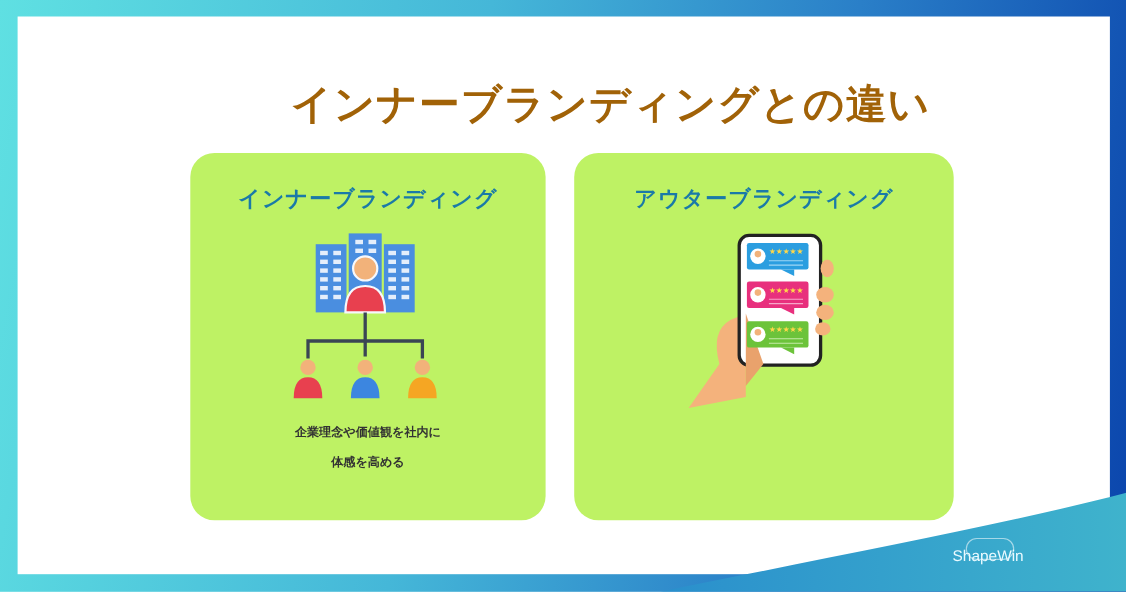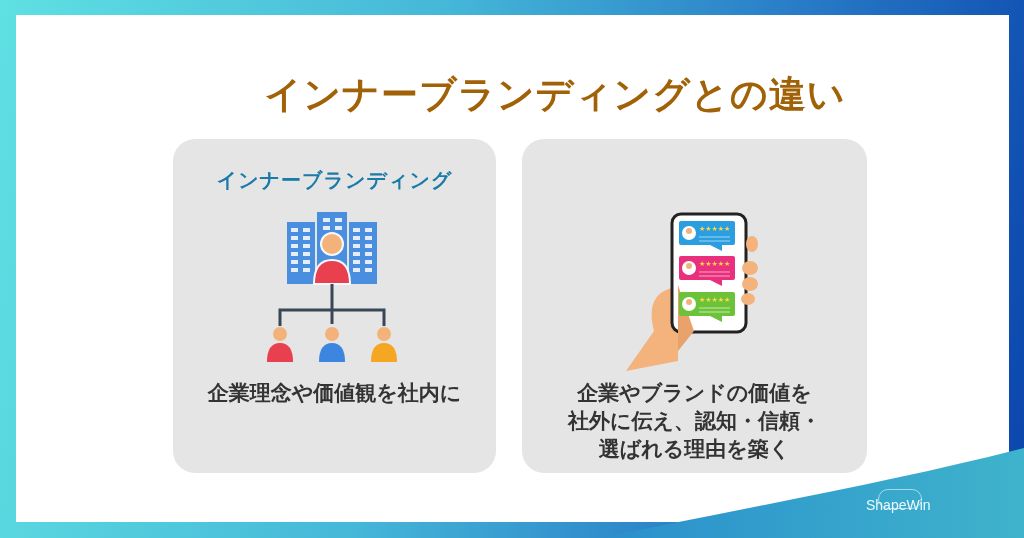--- a/index.html
+++ b/index.html
@@ -12,31 +12,31 @@
   .panel {
     position:absolute; left:16px; top:15px; width:993px; height:507px;
     background:#ffffff; overflow:hidden;
   }
   .swoosh { position:absolute; left:0; top:0; width:1024px; height:538px; pointer-events:none; }
   .title {
     position:absolute; left:0; top:70px; width:1024px; text-align:center;
     font-size:37px; font-weight:bold; color:#a16207; letter-spacing:1px;margin-left:43px;
   }
   .card {
-    position:absolute; top:139px; height:334px; background:#e5e5e5; border-radius:22px;
+    position:absolute; top:139px; height:334px; background:#bef264; border-radius:22px;
   }
   .card.left { left:173px; width:323px; }
   .card.right { left:522px; width:345px; }
   .card-title {
     position:absolute; top:28px; left:0; width:100%; text-align:center;
     font-size:20px; font-weight:bold; color:#1a7aa8; letter-spacing:1px;
   }
   .card-desc {
     position:absolute; top:240px; left:0; width:100%; text-align:center;
-    font-size:21px; font-weight:bold; color:#333; line-height:28px;
+    font-size:11px; font-weight:bold; color:#333; line-height:28px;
   }
   .illus { position:absolute; }
   .logo {
     position:absolute; left:866px; top:497px; color:#eafaff; font-size:14px;
     font-family:"Liberation Sans", sans-serif;
   }
 </style>
 </head>
 <body>
 
@@ -104,24 +104,26 @@
     <circle cx="21" cy="122" r="7" fill="#f2b27a"></circle>
     <path d="M8 150 Q8 131 21 131 Q34 131 34 150 Z" fill="#e8404f"></path>
     <circle cx="73" cy="122" r="7" fill="#f2b27a"></circle>
     <path d="M60 150 Q60 131 73 131 Q86 131 86 150 Z" fill="#3c86e0"></path>
     <circle cx="125" cy="122" r="7" fill="#f2b27a"></circle>
     <path d="M112 150 Q112 131 125 131 Q138 131 138 150 Z" fill="#f5a623"></path>
   </svg>
 
   <div class="card-desc">
     <div>企業理念や価値観を社内に</div>
+    <div>体感を高める</div>
   </div>
 </div>
 
 <div class="card right">
+  <div class="card-title">アウターブランディング</div>
 
   <svg class="illus" style="left:102px;top:72px" width="140" height="162" viewBox="0 0 140 162">
 
     <path d="M2 160 L30 120 Q22 90 40 80 L54 74 L54 150 Z" fill="#f4b27c"></path>
 
     <rect x="48" y="3" width="74" height="118" rx="9" fill="#fff" stroke="#222" stroke-width="3"></rect>
 
     <ellipse cx="128" cy="33" rx="6" ry="8" fill="#f4b27c"></ellipse>
     <ellipse cx="126" cy="57" rx="8" ry="7" fill="#f4b27c"></ellipse>
     <ellipse cx="126" cy="73" rx="8" ry="7" fill="#f4b27c"></ellipse>
@@ -147,23 +149,18 @@
 
     <rect x="55" y="81" width="56" height="24" rx="2" fill="#6cc33a"></rect>
     <path d="M86 105 L98 105 L98 111 Z" fill="#6cc33a"></path>
     <circle cx="65" cy="93" r="7" fill="#fff"></circle>
     <circle cx="65" cy="91" r="3" fill="#f2b27a"></circle>
     <text x="75" y="91" font-size="7" fill="#ffd84a" font-family="DejaVu Sans, sans-serif">★★★★★</text>
     <line x1="75" y1="97" x2="106" y2="97" stroke="#c4eaa8" stroke-width="1"></line>
     <line x1="75" y1="101" x2="106" y2="101" stroke="#c4eaa8" stroke-width="1"></line>
   </svg>
 
-  <div class="card-desc">
-    <div>企業やブランドの価値を</div>
-    <div>社外に伝え、認知・信頼・</div>
-    <div>選ばれる理由を築く</div>
-  </div>
 </div>
 
 <div class="logo">
   <span style="position:absolute;left:12px;top:-8px;width:44px;height:20px;border:1px solid rgba(255,255,255,0.55);border-radius:12px;"></span>
   <span style="position:relative">ShapeWin</span>
 </div>
 
 </body></html>

